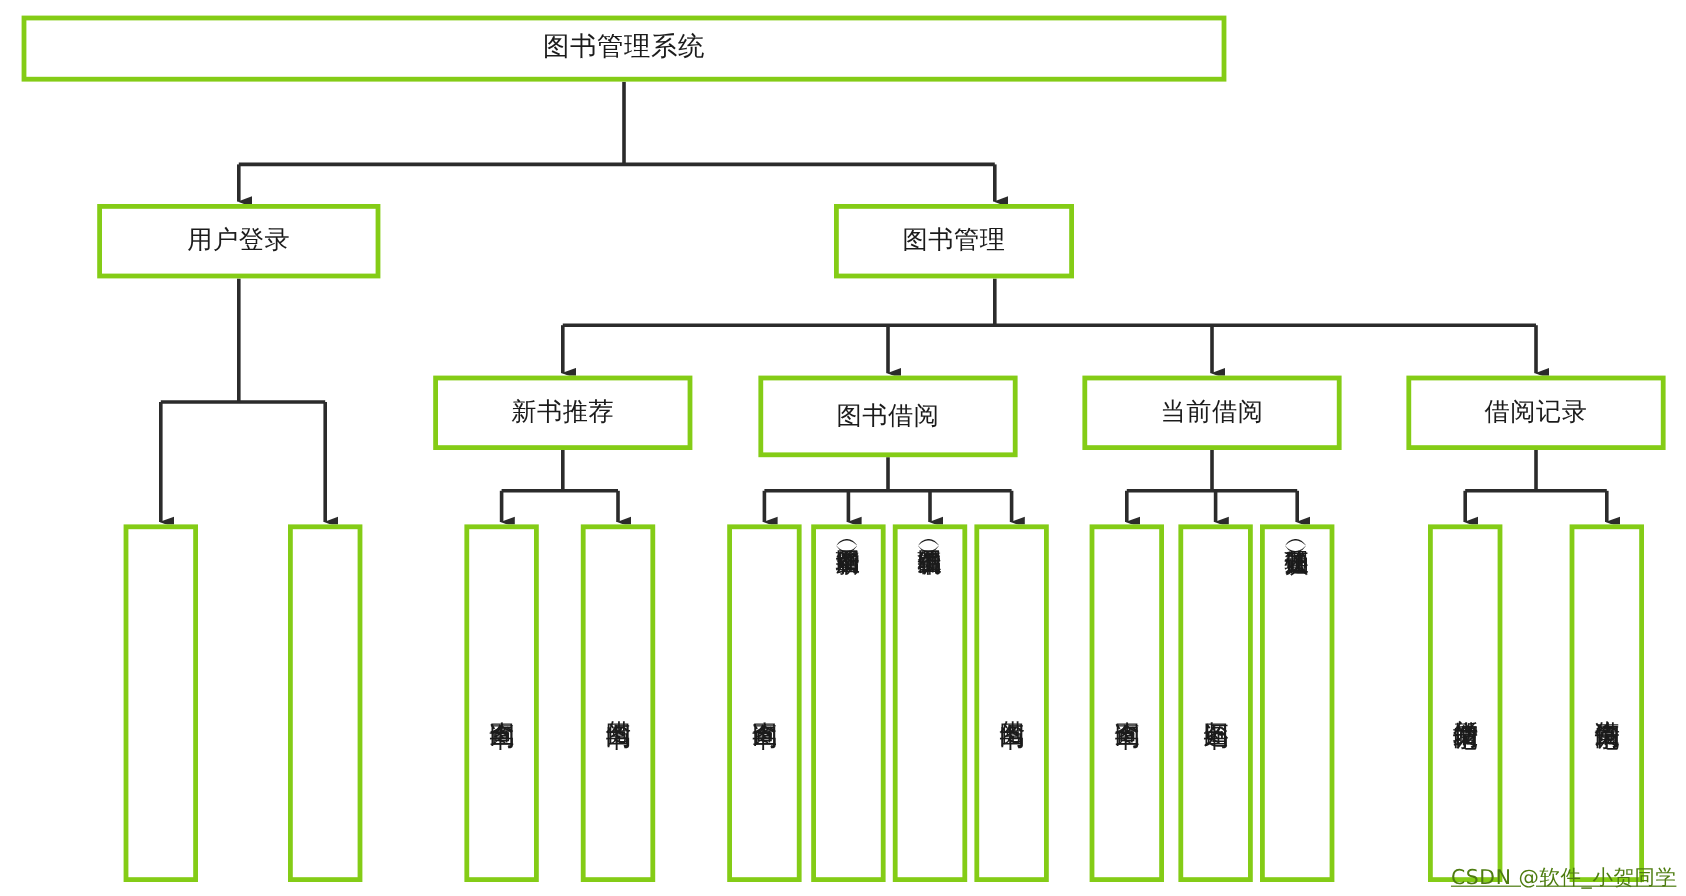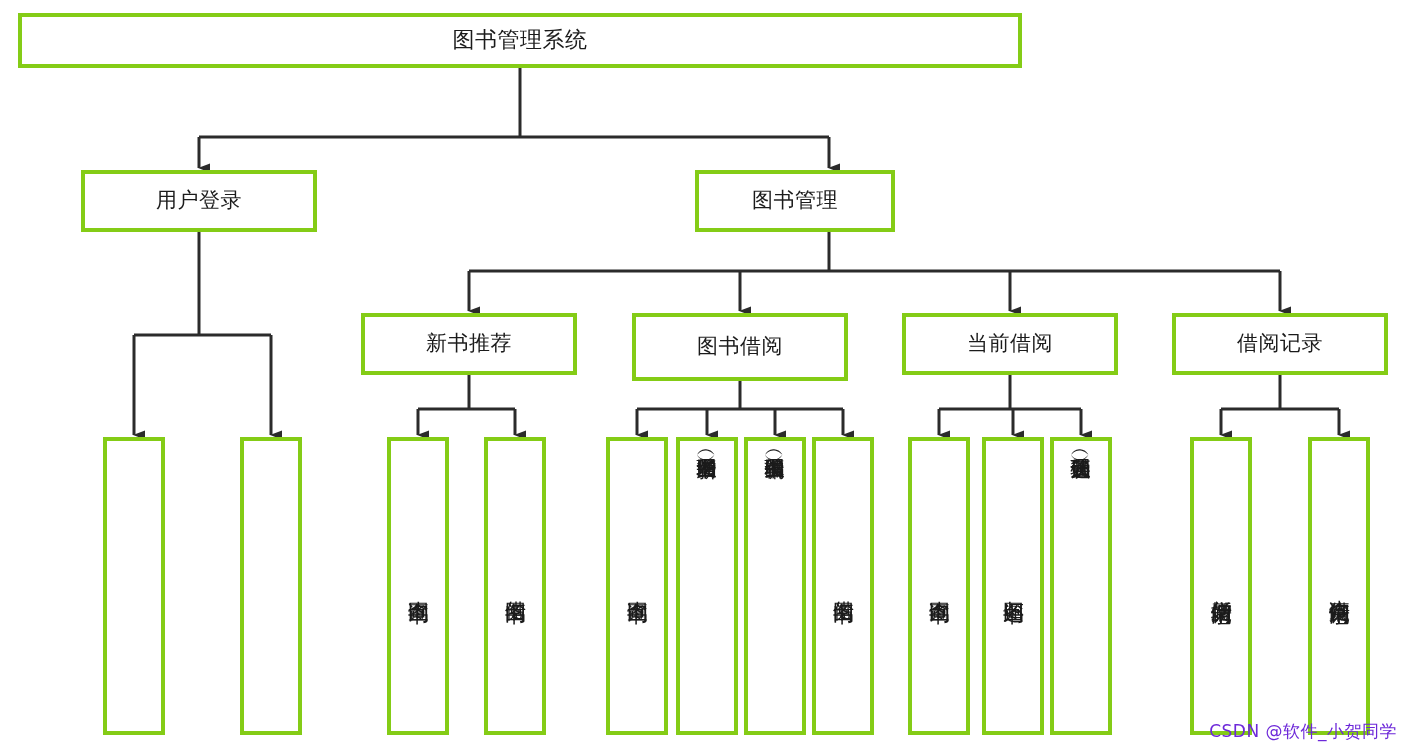--- a/index.html
+++ b/index.html
@@ -74,24 +74,25 @@
   .node-box.vertical.fill .node-label-v {
     font-size: 20px;
     letter-spacing: 0px;
     line-height: 1.1;
   }
   #watermark {
     position: absolute;
     right: 8px;
     bottom: 4px;
     font-size: 17px;
-    color: #6d28d9;
+    color: #4d7c0f;
     letter-spacing: 0.5px;
     white-space: nowrap;
     user-select: none;
+    text-decoration: underline;
   }
 </style>
 </head>
 <body>
 
 <div id="diagram-root">
 
   <svg id="tree-svg" viewBox="0 0 1405 747" preserveAspectRatio="none" aria-hidden="true">
     <defs>
       <marker id="arrowhead" markerWidth="10" markerHeight="12" refX="4.6" refY="11" orient="auto" markerUnits="userSpaceOnUse">

